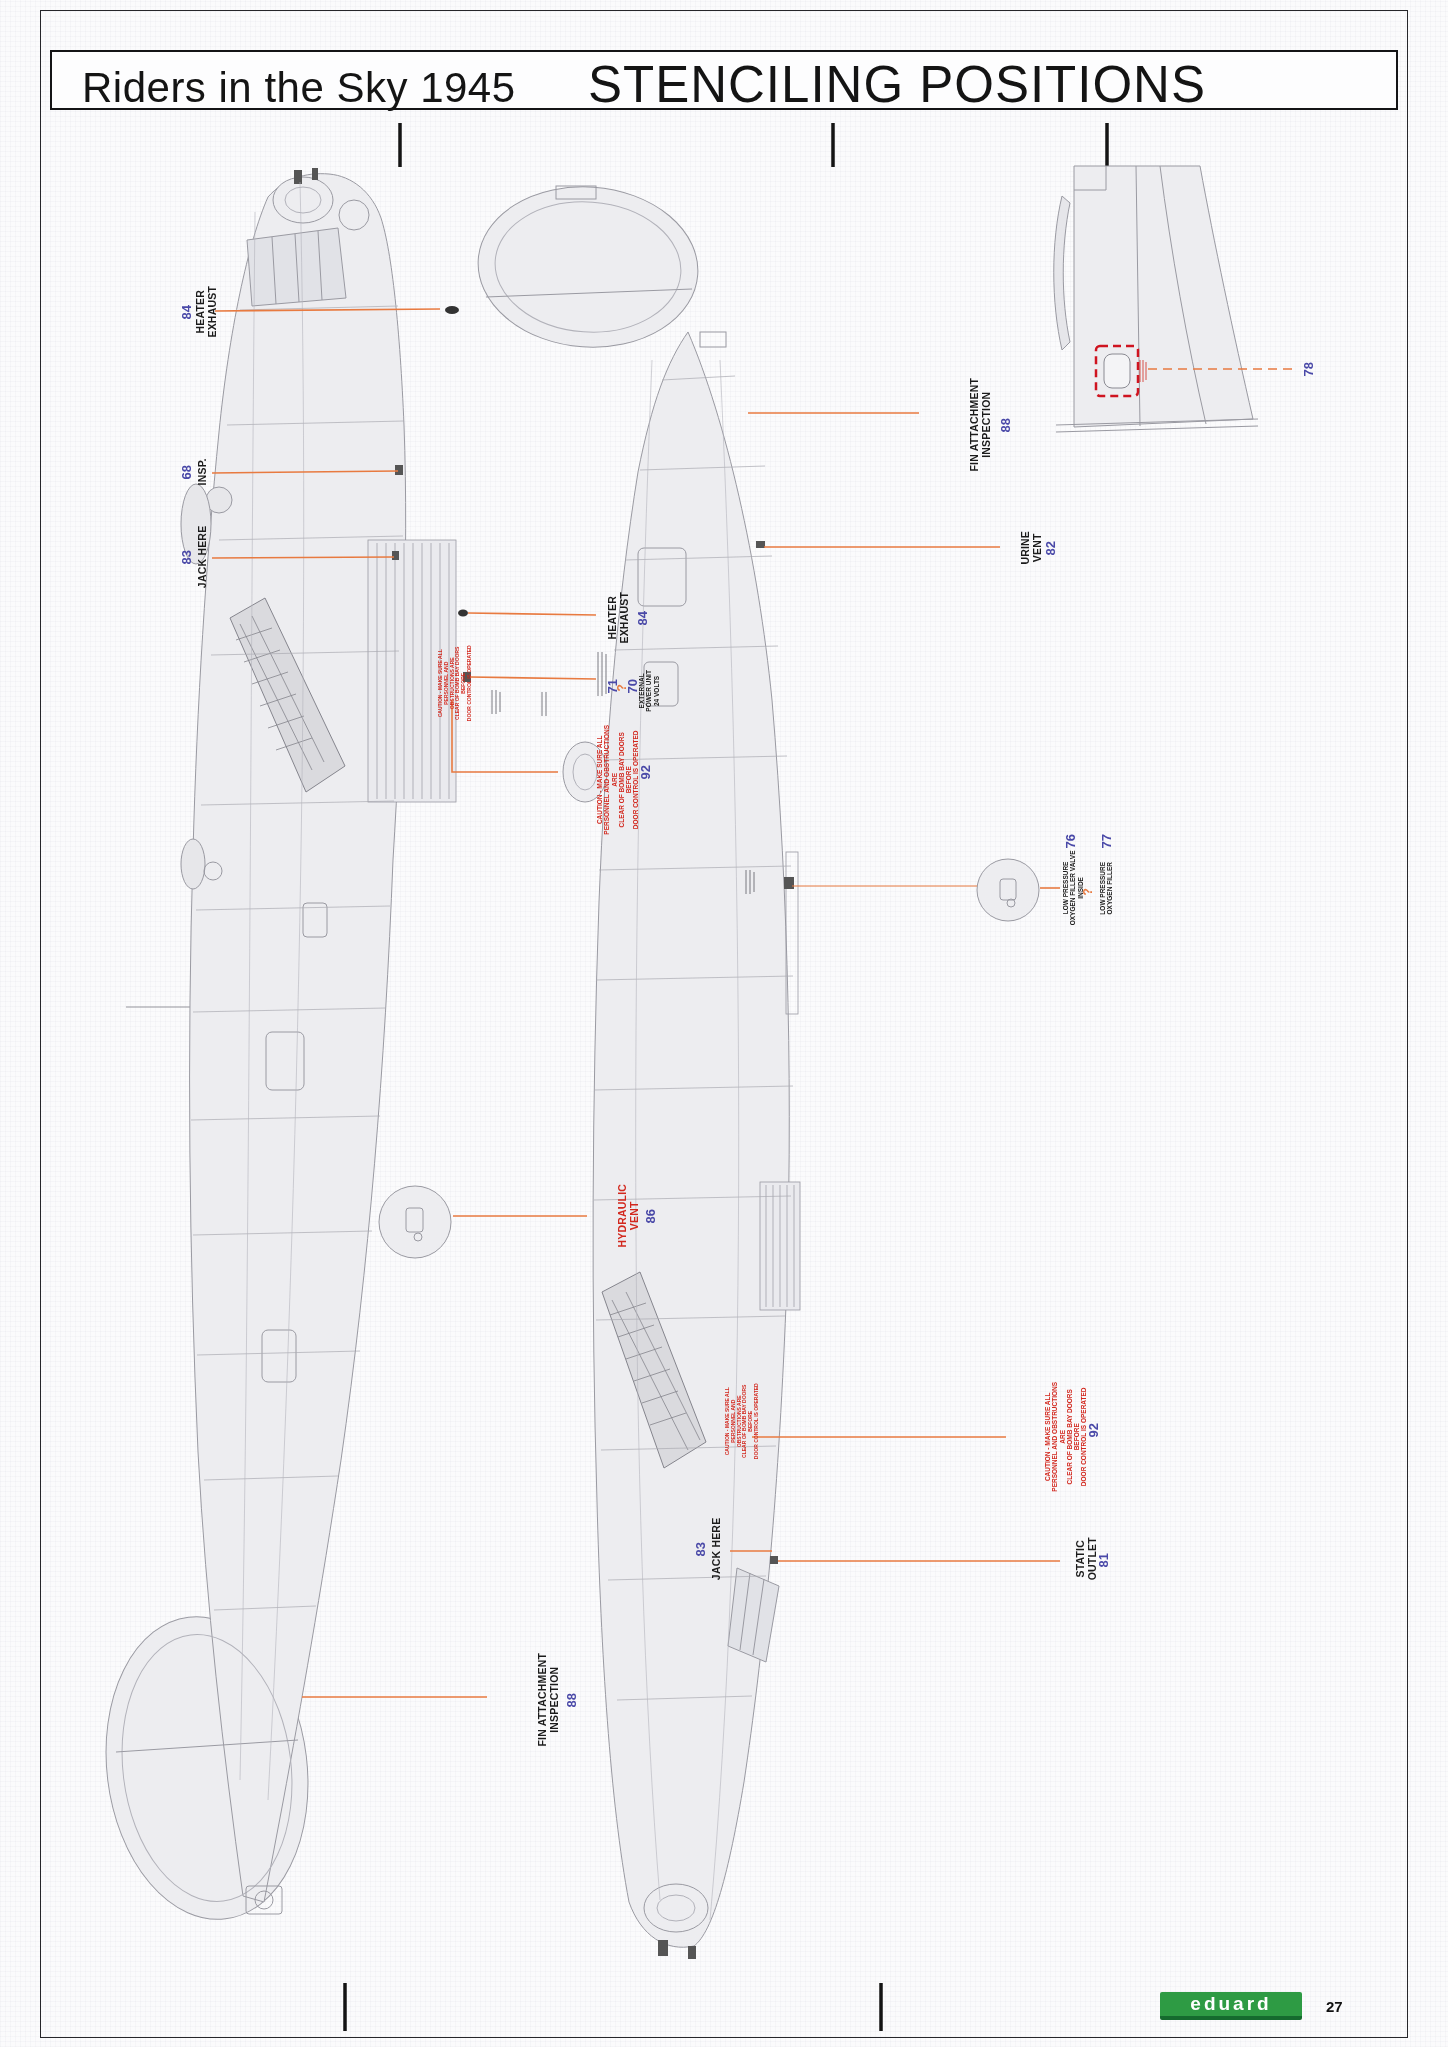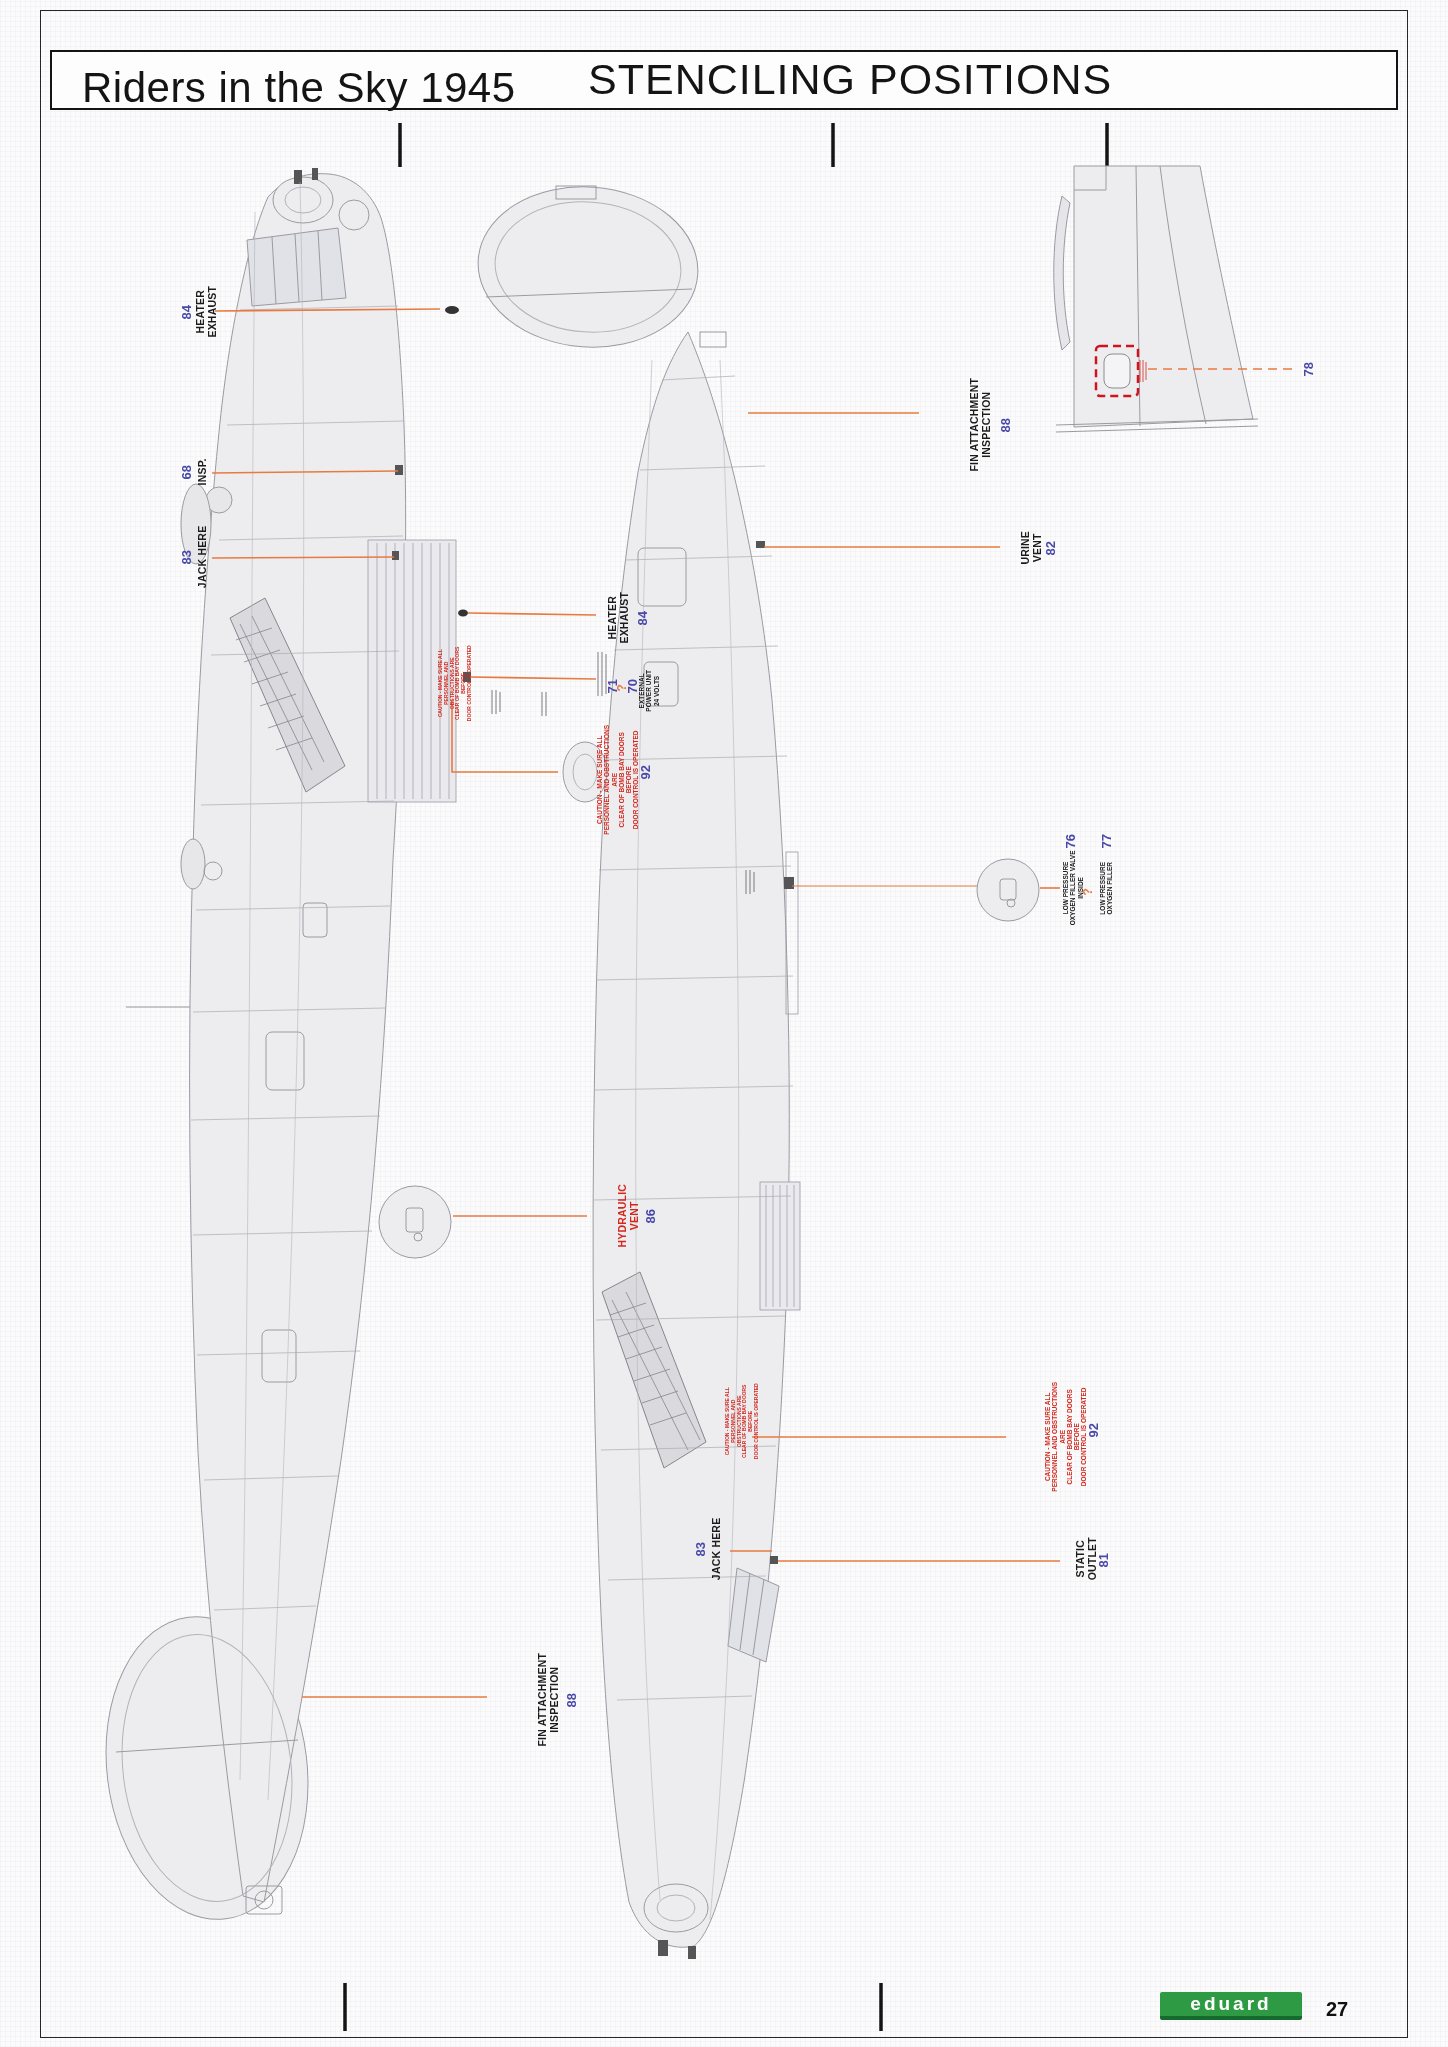--- a/index.html
+++ b/index.html
@@ -8,42 +8,42 @@
     background:#fbfbfc;
     background-image:
       repeating-linear-gradient(0deg, rgba(140,140,165,0.05) 0 1px, transparent 1px 5px),
       repeating-linear-gradient(90deg, rgba(140,140,165,0.05) 0 1px, transparent 1px 5px);
     font-family:"Liberation Sans", sans-serif;
     -webkit-font-smoothing:antialiased;
   }
   .frame{position:absolute;left:40px;top:10px;width:1366px;height:2026px;border:1.5px solid #26262a;}
   .header-box{position:absolute;left:50px;top:50px;width:1344px;height:56px;border:2px solid #141416;background:#fdfdfe;}
   .title{position:absolute;left:82px;top:56px;font-size:42px;color:#141414;letter-spacing:0.5px;white-space:nowrap;margin-top:8px;}
-  .section{position:absolute;left:588px;top:55px;font-size:43px;color:#141414;letter-spacing:1px;white-space:nowrap;}
+  .section{position:absolute;left:588px;top:55px;font-size:51px;color:#141414;letter-spacing:1px;white-space:nowrap;}
   svg.art{position:absolute;left:0;top:0;}
   .vl{
     position:absolute;transform:rotate(-90deg);
     white-space:pre-line;text-align:center;line-height:1.12;
     font-weight:700;color:#1b1b1b;
   }
   .txt{font-size:10.5px;width:90px;letter-spacing:0.2px;}
   .wide{width:120px;}
   .num{font-size:13px;width:30px;color:#4a49a8;}
   .sm{font-size:6.5px;width:115px;letter-spacing:0;}
   .sm2{font-size:6.5px;width:100px;letter-spacing:0;}
   .micro{font-size:5px;width:80px;line-height:1.15;font-weight:700;}
   .red{color:#d2281e;}
   .q{color:#e87a40;font-size:12px;width:20px;}
   .logo{
     position:absolute;left:1160px;top:1992px;width:142px;height:24px;
     background:#2e9b44;border-bottom:4px solid #156b2e;border-radius:2px;
     color:#ffffff;font-weight:700;font-size:19px;letter-spacing:3px;
     text-align:center;line-height:24px;
   }
-  .pagenum{position:absolute;left:1326px;top:1998px;font-size:20px;font-weight:700;color:#111;}
+  .pagenum{position:absolute;left:1326px;top:1998px;font-size:15px;font-weight:700;color:#111;}
 </style>
 </head>
 <body>
 
 <div class="frame"></div>
 <div class="header-box"></div>
 <div class="title">Riders in the Sky 1945</div>
 <div class="section">STENCILING POSITIONS</div>
 
 <svg class="art" width="1448" height="2047" viewBox="0 0 1448 2047">

